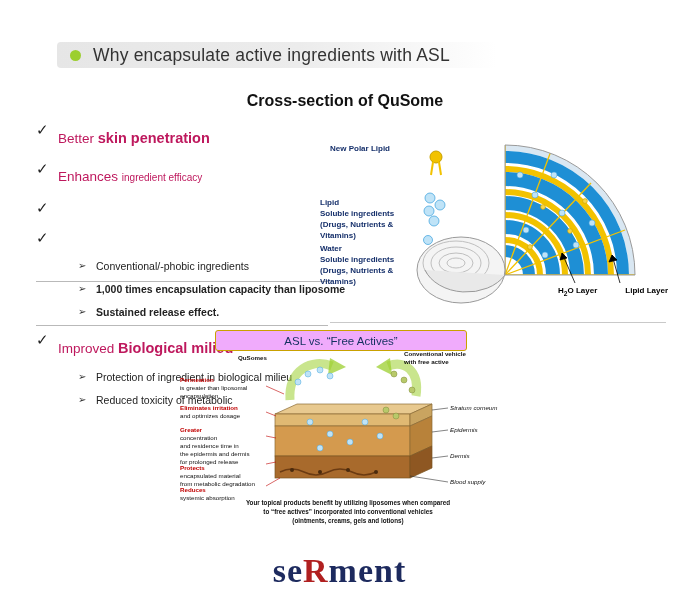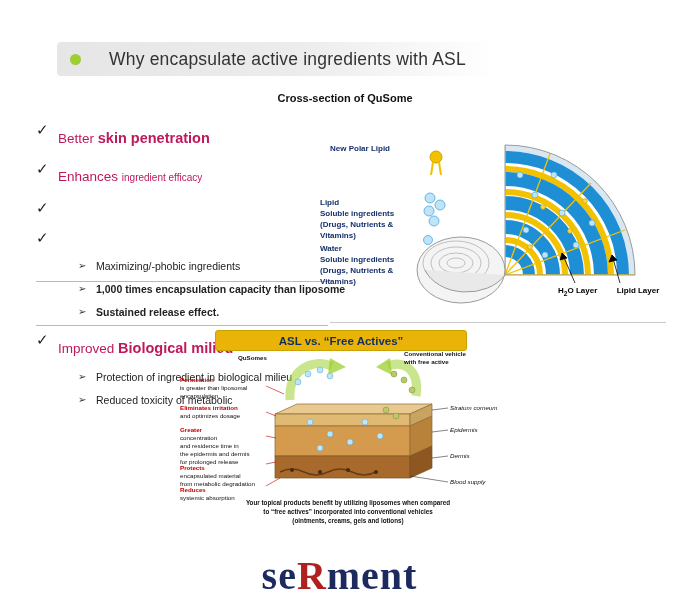--- a/index.html
+++ b/index.html
@@ -6,36 +6,36 @@
   body{
     width:679px;height:605px;
     background:#ffffff;
     font-family:"Liberation Sans", sans-serif;
     color:#1a1a1a;
     position:relative;
     overflow:hidden;
   }
   
   .title-bar{
-    position:absolute;left:57px;top:42px;width:440px;height:34px;
+    position:absolute;left:57px;top:42px;width:440px;height:26px;
     background:linear-gradient(to right,#e6e6e6 0%,#ececec 55%,#ffffff 100%);
     border-radius:4px;
-    display:flex;align-items:center;gap:16px;
+    display:flex;align-items:center;
   }
   .title-bullet{
     width:11px;height:11px;border-radius:50%;
     background:#9ccf2f;margin-left:13px;margin-right:12px;flex:none;
   }
   .title-text{
     font-size:17.5px;color:#333;letter-spacing:.2px;
   }
   
   .section-heading{
     position:absolute;left:185px;top:92px;width:320px;
-    text-align:center;font-size:11px;font-weight:bold;color:#111;
+    text-align:center;font-size:16px;font-weight:bold;color:#111;
   }
   
   .bullets{position:absolute;left:36px;top:120px;width:330px;}
   .b-row{display:flex;align-items:flex-start;margin-bottom:10px;}
   .check{width:22px;flex:none;font-size:15px;color:#222;line-height:20px;}
   .b-text{font-size:13.5px;line-height:20px;color:#be185d;margin-top:8px;}
   .b-text .strong{font-weight:bold;font-size:14.5px;}
   .b-text .semi{font-size:10px;}
   .sub-row{display:flex;align-items:flex-start;margin:0 0 7px 42px;}
   .arrow{width:18px;flex:none;font-size:10px;color:#333;line-height:16px;}
@@ -46,34 +46,34 @@
   }
   
   .diagram-right{position:absolute;left:330px;top:135px;width:330px;height:165px;}
   .dlabel{position:absolute;font-size:8px;font-weight:bold;color:#16306b;line-height:11px;text-align:right;}
   .dlabel.left{text-align:left;}
   .dlabel.blk{color:#000;font-weight:bold;}
   
   .fig2{position:absolute;left:180px;top:330px;width:330px;height:195px;}
   .fig2-title{
     position:absolute;left:35px;top:0;width:250px;height:19px;
-    background:#eab308;border:1px solid #c9a100;border-radius:3px;
+    background:#f0abfc;border:1px solid #c9a100;border-radius:3px;
     display:flex;align-items:center;justify-content:center;
-    font-size:11.5px;font-weight:bold;color:#12305f;
+    font-size:11.5px;font-weight:normal;color:#12305f;
   }
   .f2txt{position:absolute;font-size:6.2px;line-height:8px;color:#111;}
   .f2red{color:#c00000;font-weight:bold;}
   .f2cap{
     position:absolute;left:48px;top:168px;width:240px;text-align:center;
     font-size:6.3px;line-height:9px;font-weight:bold;color:#111;
   }
   
   .brand{
     position:absolute;left:0;right:0;top:552px;text-align:center;
-    font-size:40px;font-weight:bold;color:#1d2a5e;letter-spacing:1px;
+    font-size:34px;font-weight:bold;color:#1d2a5e;letter-spacing:1px;
     font-family:"Liberation Serif", serif;
   }
   .brand .r{color:#b02020;}
   .hr-line{position:absolute;left:330px;top:322px;width:336px;height:1px;background:#c9c9c9;}
 </style>
 </head>
 <body>
 
 <div class="title-bar">
   <span class="title-bullet"></span>
@@ -97,21 +97,21 @@
   <div class="b-row">
     <span class="check">✓</span>
   </div>
 
   <div class="b-row">
     <span class="check">✓</span>
   </div>
 
   <div class="sub-row">
     <span class="arrow">➢</span>
-    <span class="sub-text">Maximizing/-phobic ingredients</span>
+    <span class="sub-text">Conventional/-phobic ingredients</span>
   </div>
   <div class="sub-row">
     <span class="arrow">➢</span>
     <span class="sub-text bold">1,000 times encapsulation capacity than liposome</span>
   </div>
   <div class="sub-row">
     <span class="arrow">➢</span>
     <span class="sub-text bold">Sustained release effect.</span>
   </div>
 
@@ -221,21 +221,21 @@
   <div class="dlabel left" style="left:0px;top:8px;width:100px;">New Polar Lipid</div>
   <div class="dlabel left" style="left:-10px;top:62px;width:106px;white-space:pre-line;">Lipid
 Soluble ingredients
 (Drugs, Nutrients &amp;
 Vitamins)</div>
   <div class="dlabel left" style="left:-10px;top:108px;width:106px;white-space:pre-line;">Water
 Soluble ingredients
 (Drugs, Nutrients &amp;
 Vitamins)</div>
   <div class="dlabel blk" style="left:228px;top:150px;width:50px;text-align:left;">H<sub>2</sub>O Layer</div>
-  <div class="dlabel blk" style="left:278px;top:150px;width:60px;text-align:center;">Lipid Layer</div>
+  <div class="dlabel blk" style="left:278px;top:150px;width:60px;text-align:right;">Lipid Layer</div>
 </div>
 
 <div class="fig2">
   <div class="fig2-title">ASL vs. “Free Actives”</div>
 
   <svg width="330" height="170" viewBox="0 0 330 170" style="position:absolute;left:0;top:22px;">
 
     <g>
       <polygon points="95,62 230,62 252,52 117,52" fill="#e8c98f" stroke="#8a6a35" stroke-width=".7"></polygon>
       <rect x="95" y="62" width="135" height="12" fill="#e0b973" stroke="#8a6a35" stroke-width=".7"></rect>

